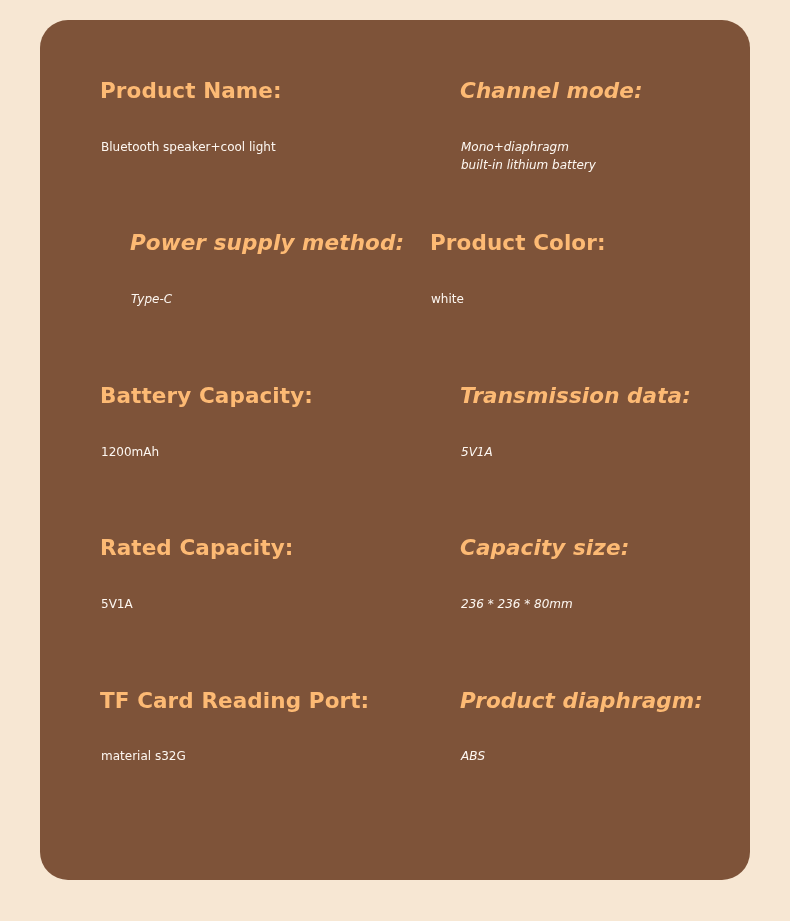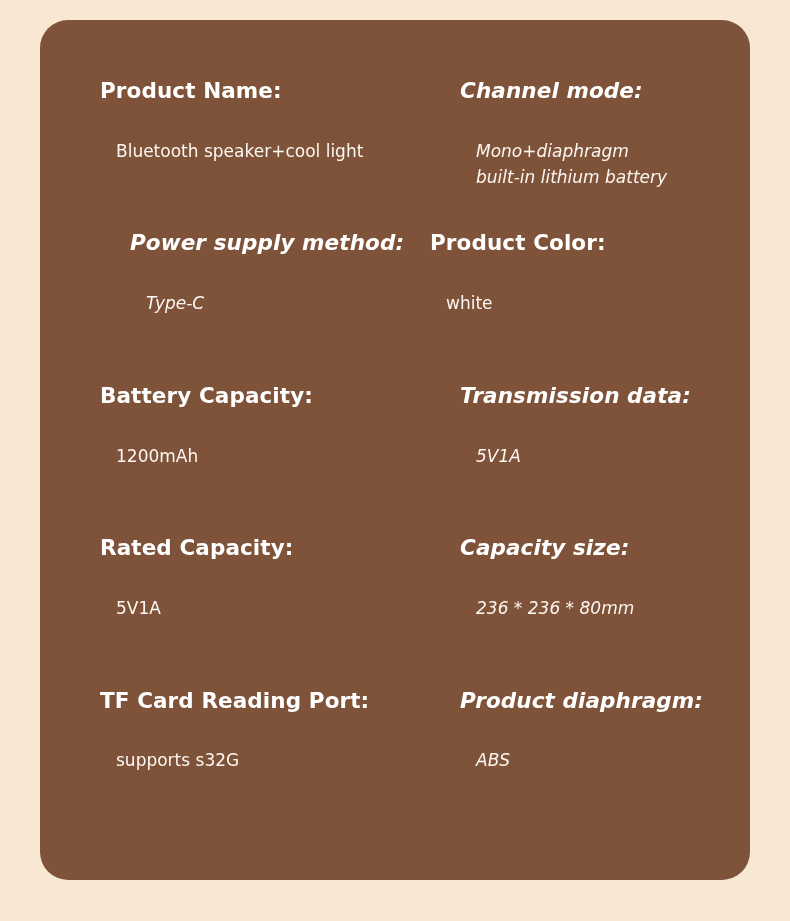--- a/index.html
+++ b/index.html
@@ -37,34 +37,34 @@
     box-sizing: border-box;
   }
   .spec-item {
     position: relative;
   }
   .spec-item.right {
     padding-left: 30px;
     font-style: italic;
   }
   .spec-label {
-    color: #ffffff;
+    color: #fdba74;
     font-size: 21.5px;
     font-weight: bold;
     letter-spacing: 0.1px;
     line-height: 1.2;
     margin: 0 0 34px 0;
     white-space: nowrap;
   }
   .spec-value {
     color: #fdf7f1;
-    font-size: 17px;
+    font-size: 12px;
     font-weight: normal;
     line-height: 1.55;
-    margin: 16px;
+    margin: 1px;
     white-space: pre-line;
   }
 </style>
 </head>
 <body>
 
 <div class="spec-card">
   <div class="spec-grid">
 
     <div class="spec-item left">
@@ -103,21 +103,21 @@
       <p class="spec-value">5V1A</p>
     </div>
 
     <div class="spec-item right">
       <p class="spec-label">Capacity size:</p>
       <p class="spec-value">236 * 236 * 80mm</p>
     </div>
 
     <div class="spec-item left">
       <p class="spec-label">TF Card Reading Port:</p>
-      <p class="spec-value">supports s32G</p>
+      <p class="spec-value">material s32G</p>
     </div>
 
     <div class="spec-item right">
       <p class="spec-label">Product diaphragm:</p>
       <p class="spec-value">ABS</p>
     </div>
 
   </div>
 </div>
 

